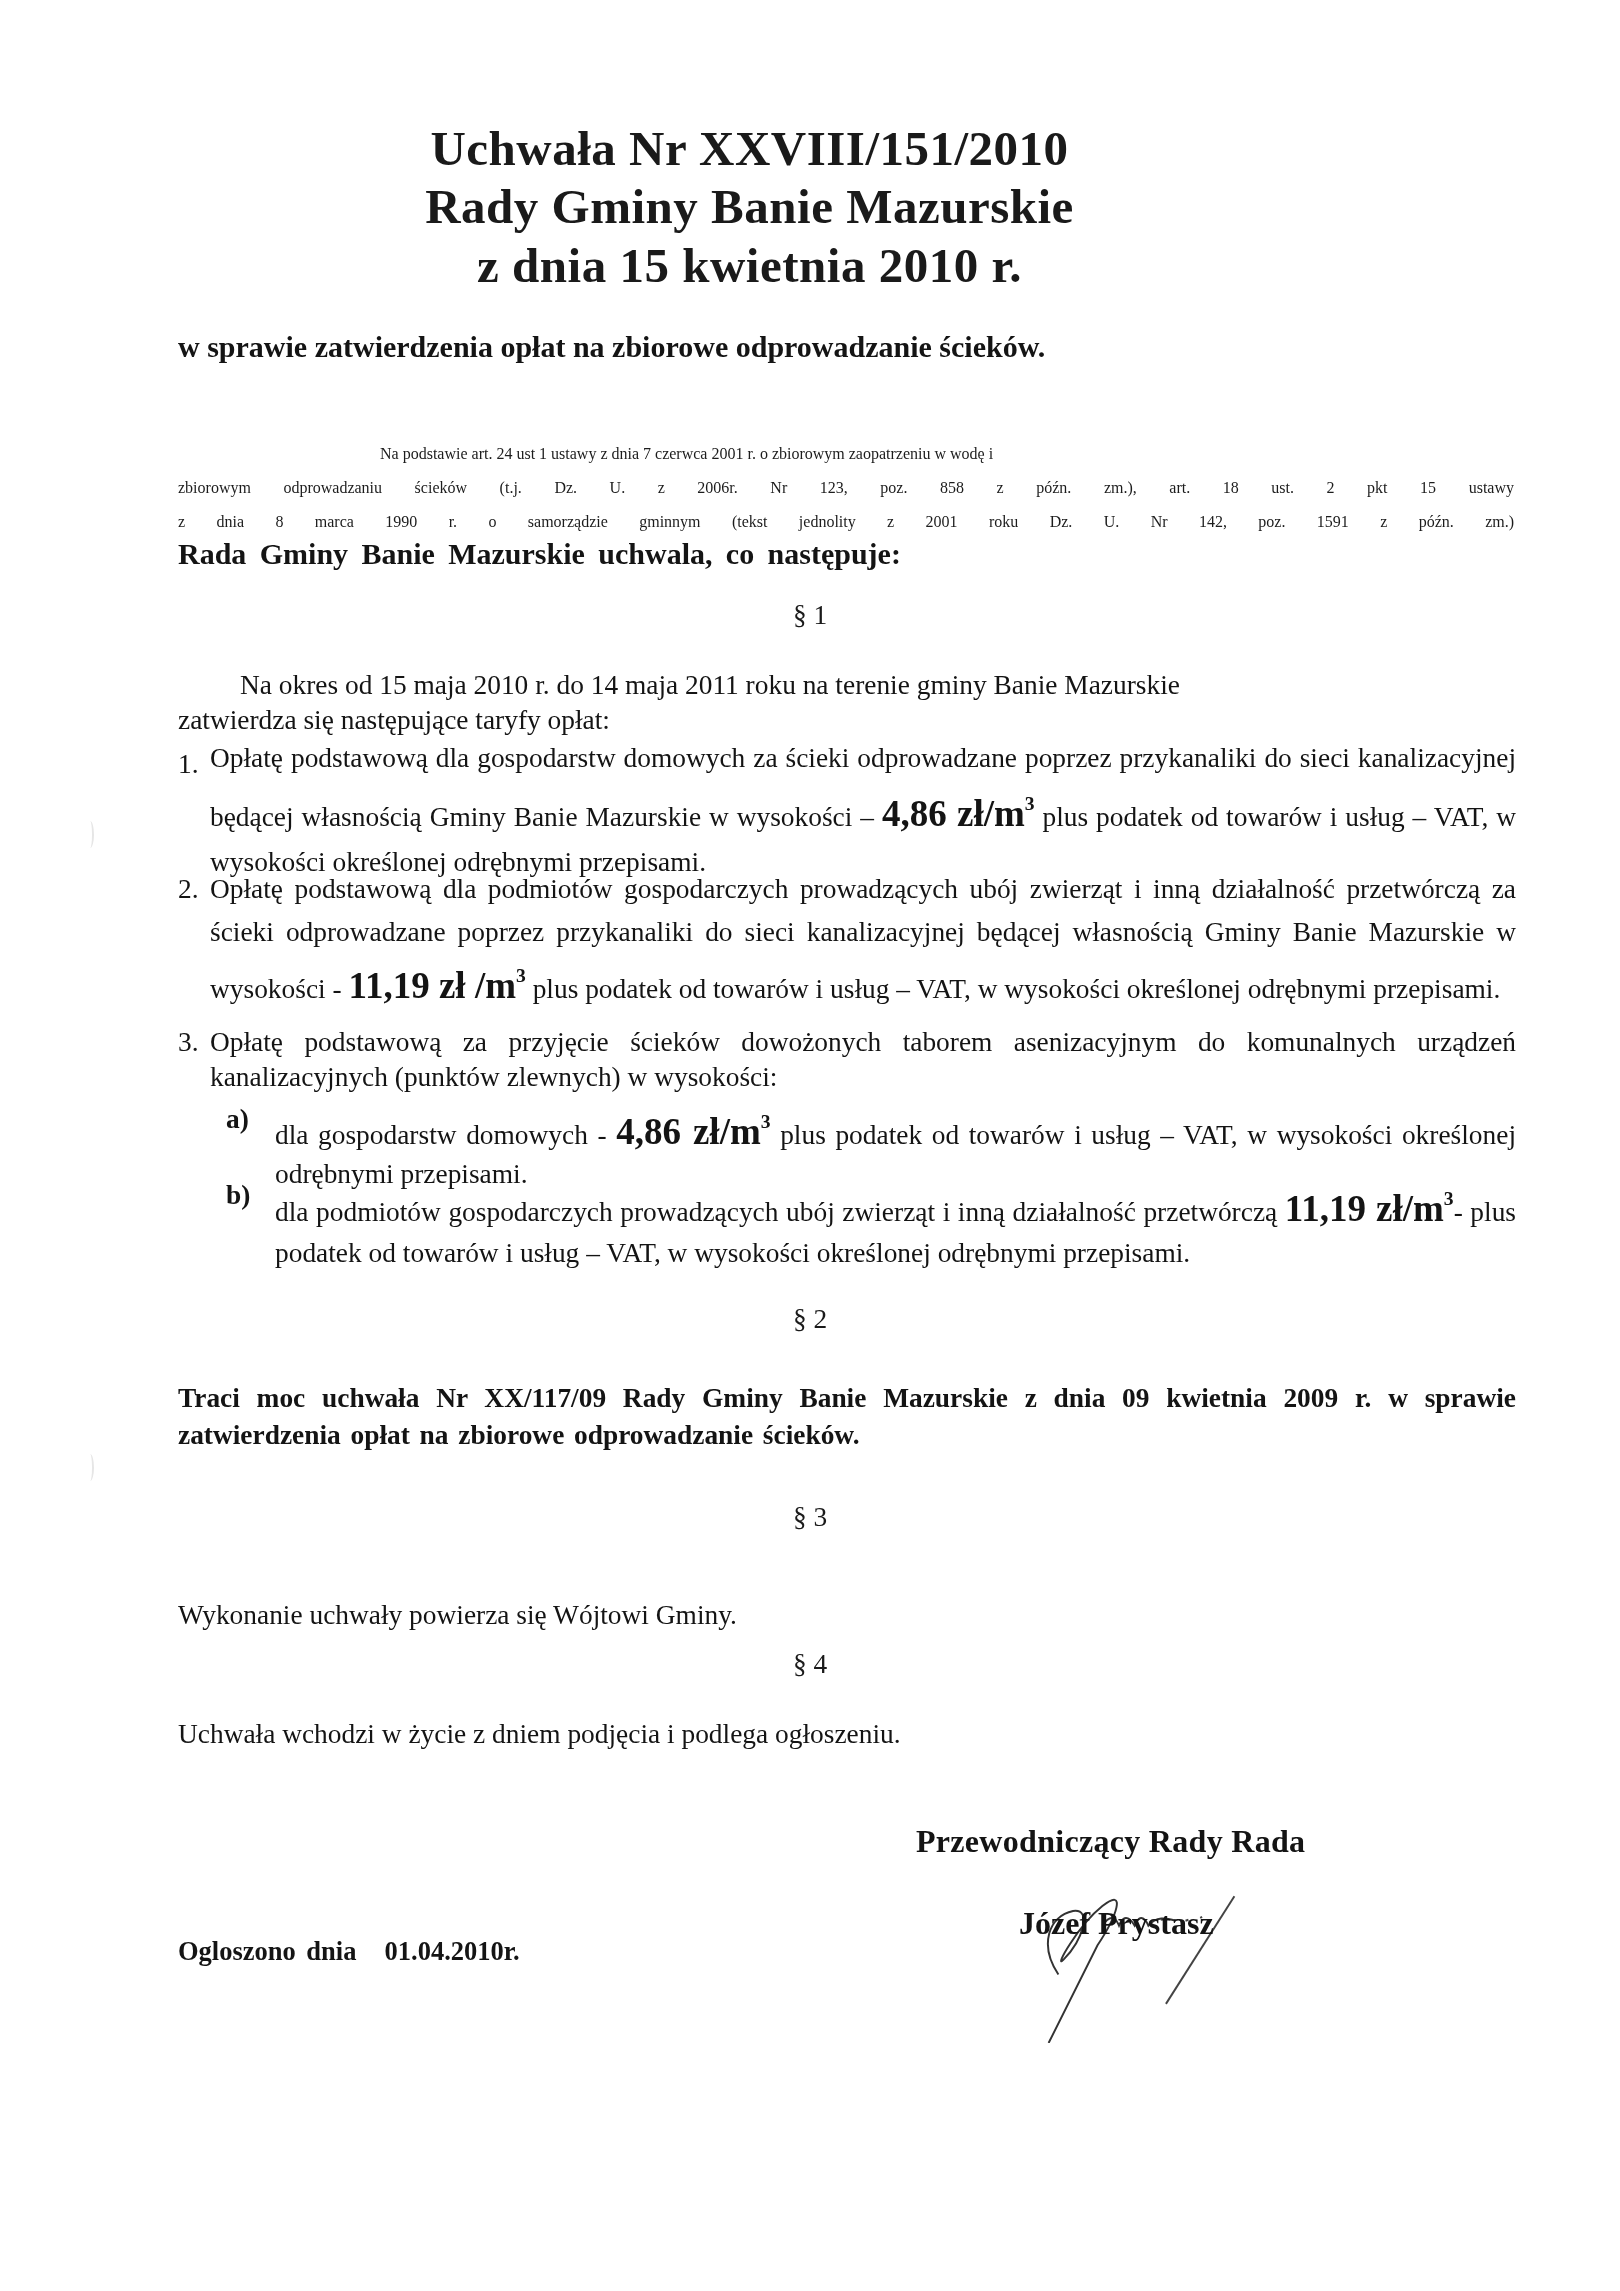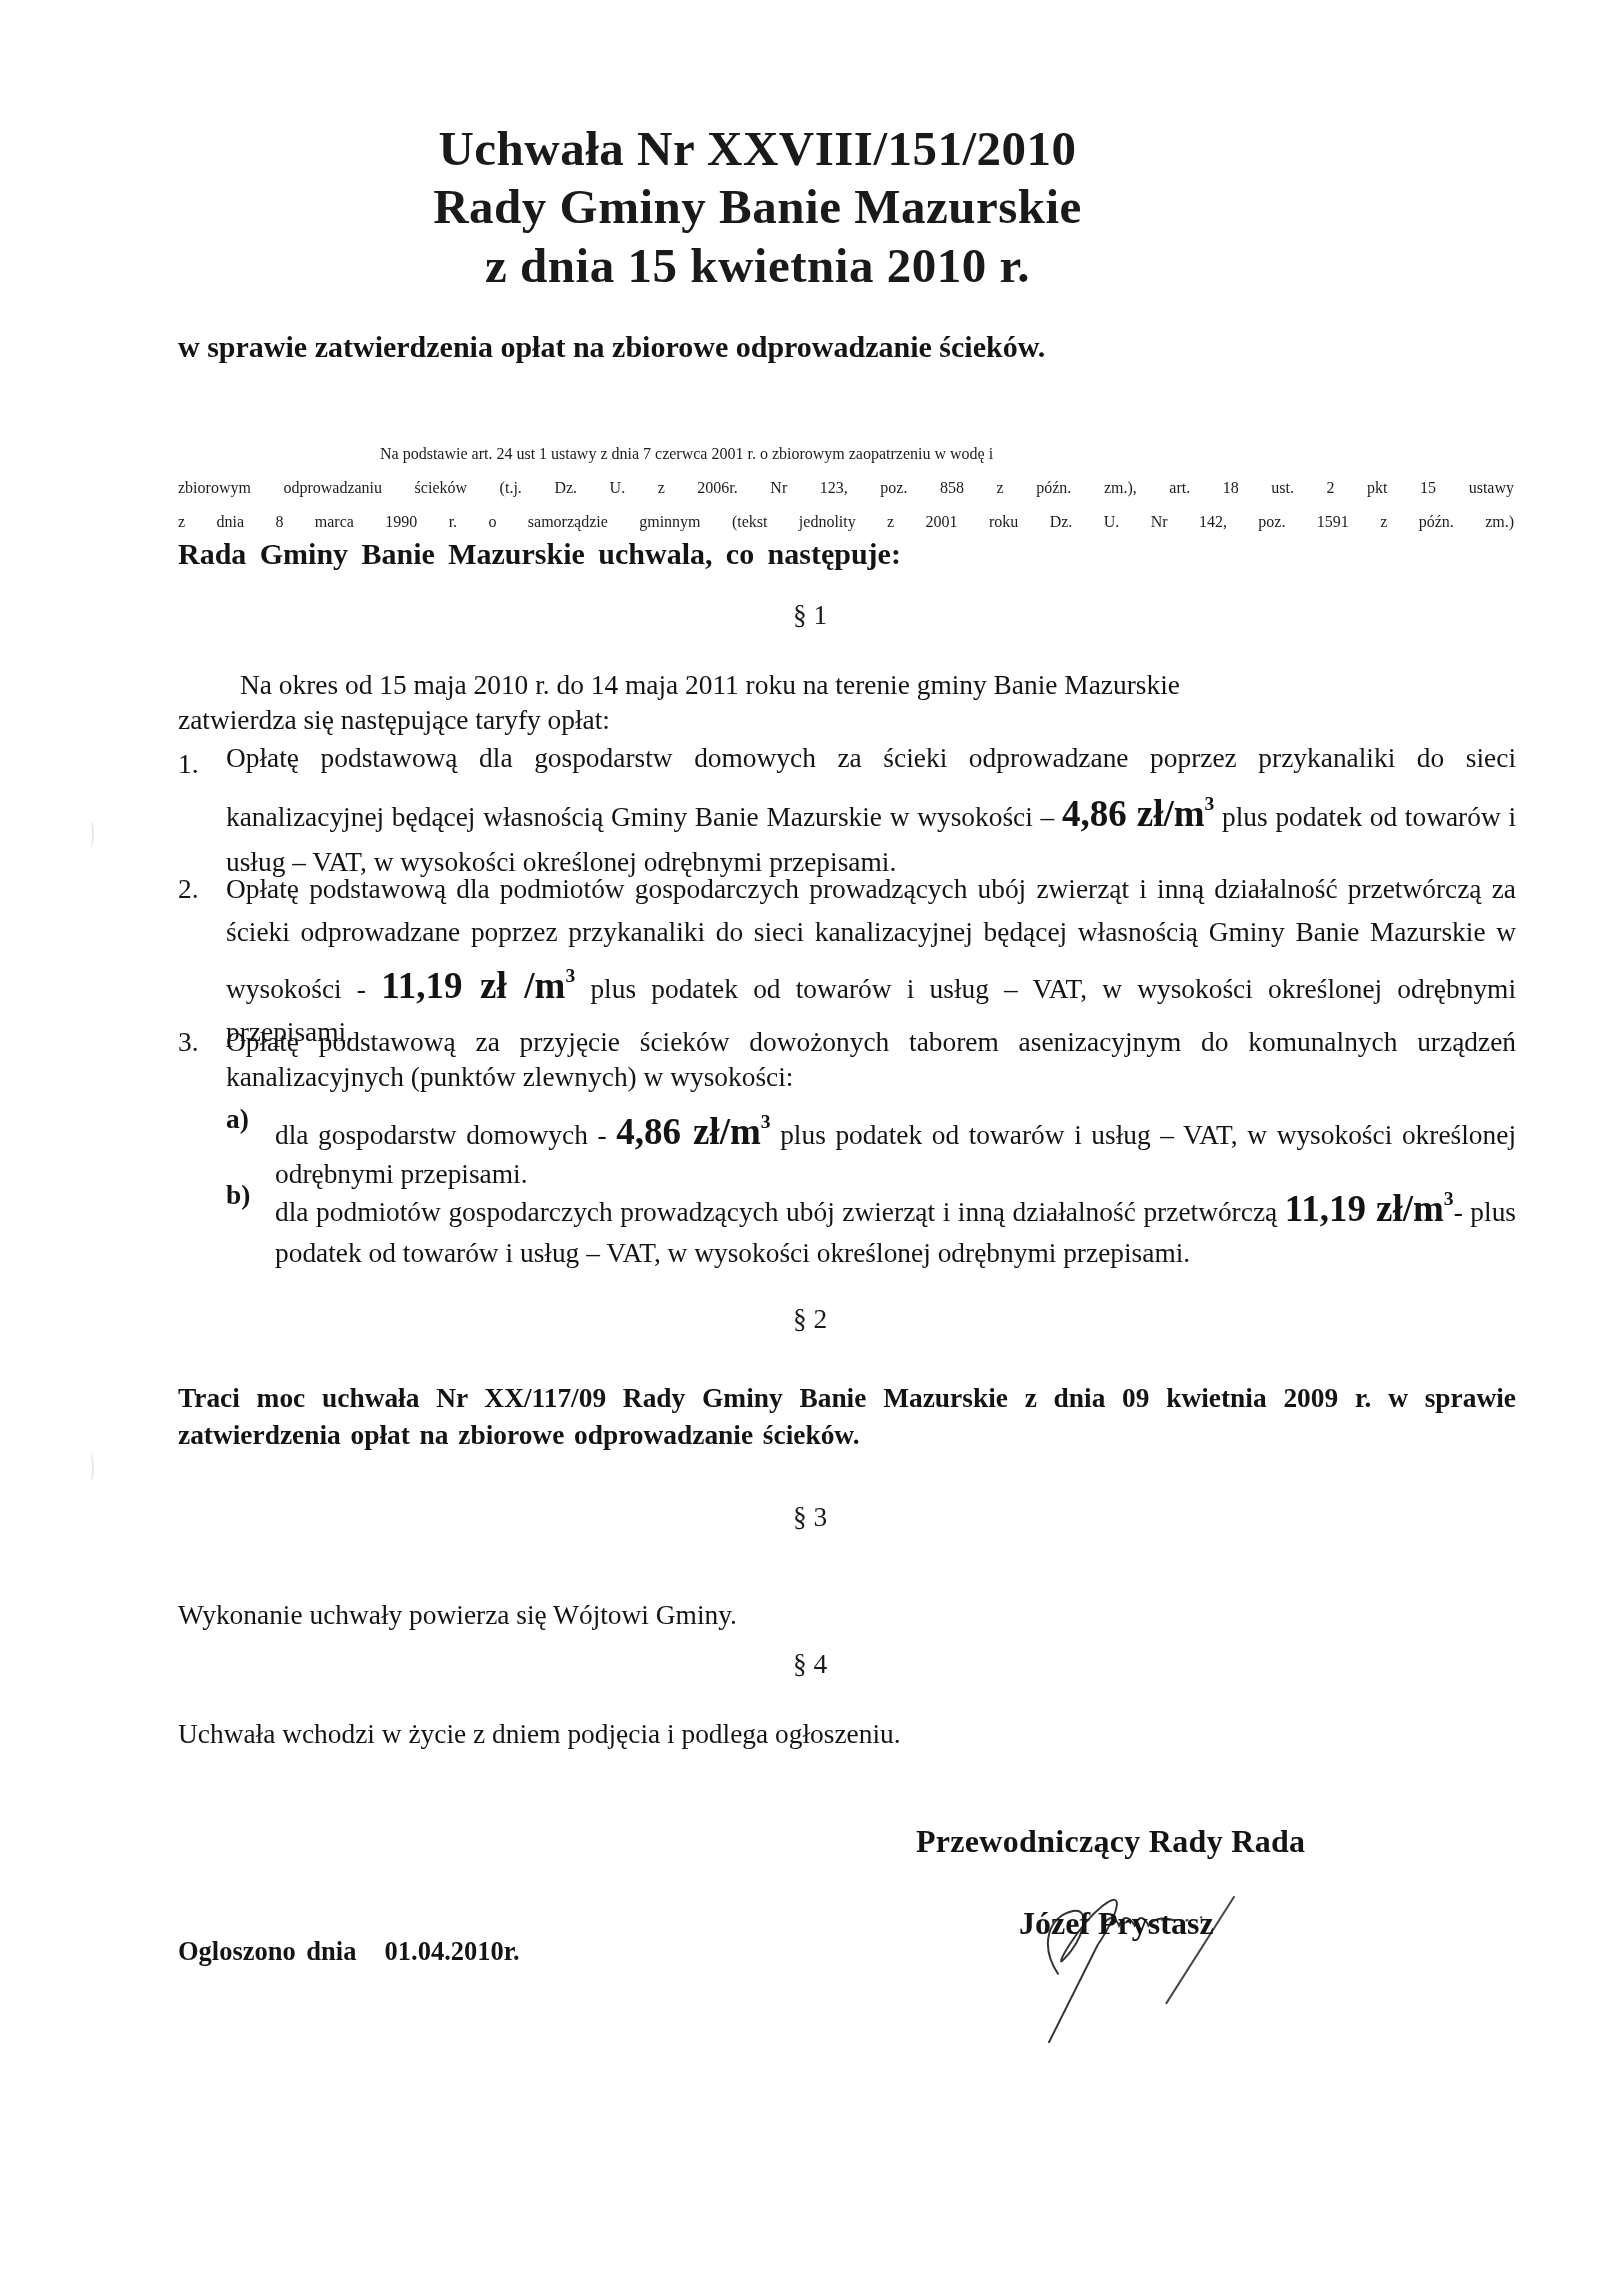--- a/index.html
+++ b/index.html
@@ -1,28 +1,28 @@
 <!DOCTYPE html>
 <html><head>
 <meta charset="utf-8">
 <style>
   html, body { margin: 0; padding: 0; background: #ffffff; }
   body { width: 1620px; height: 2292px; position: relative; overflow: hidden; font-family: "Liberation Serif", "DejaVu Serif", serif; color: #141414; }
   .abs { position: absolute; }
-  .title { left: 16px; width: 1483px; text-align: center; font-weight: bold; font-size: 49px; line-height: 57px; color: #1a1a1a; letter-spacing: 0.5px; }
+  .title { left: 8px; width: 1483px; text-align: center; font-weight: bold; font-size: 49px; line-height: 57px; color: #1a1a1a; letter-spacing: 0.5px; }
   .subject { left: 178px; top: 330px; font-weight: bold; font-size: 30px; color: #141414; }
   .basis { left: 178px; width: 1336px; font-size: 16px; line-height: 34px; text-align: justify; color: #1c1c1c; margin-top: 20px; }
   .basis p { margin: 0; }
   .basis .indent { text-indent: 202px; }
   .council { left: 178px; top: 537px; font-weight: bold; font-size: 30px; word-spacing: 5.9px; color: #141414; }
   .para-mark { left: 0; width: 1620px; text-align: center; font-size: 27.4px; color: #1a1a1a; }
   .body-text { font-size: 27.4px; line-height: 35px; color: #141414; }
   .ol-item { position: absolute; left: 178px; width: 1338px; }
   .ol-item .num { position: absolute; left: 0; top: 0; width: 49px; }
-  .ol-item .content { margin-left: 48px; text-align: justify; }
+  .ol-item .content { margin-left: 32px; text-align: justify; }
   .sub-item { position: absolute; left: 226px; width: 1290px; }
   .sub-item .num { position: absolute; left: 0; top: 0; font-weight: bold; }
   .sub-item .content { margin-left: 49px; text-align: justify; }
   .rate { font-weight: bold; font-size: 37px; }
   .rate sup { font-size: 19.6px; vertical-align: 15.7px; }
   .sig-title { left: 916px; top: 1823px; font-weight: bold; font-size: 32px; color: #141414; letter-spacing: 0.3px; }
   .sig-name { left: 1019px; top: 1905px; font-weight: bold; font-size: 32px; color: #141414; }
   .announced { left: 178px; top: 1936px; font-weight: bold; font-size: 26.5px; color: #141414; word-spacing: 3.9px; }
   .margin-mark { position: absolute; width: 5.9px; height: 27.4px; border-right: 2px solid #e6e6e6; border-radius: 0 50% 50% 0; }
   .signature { position: absolute; left: 1019px; top: 1867px; width: 333px; height: 176px; }

